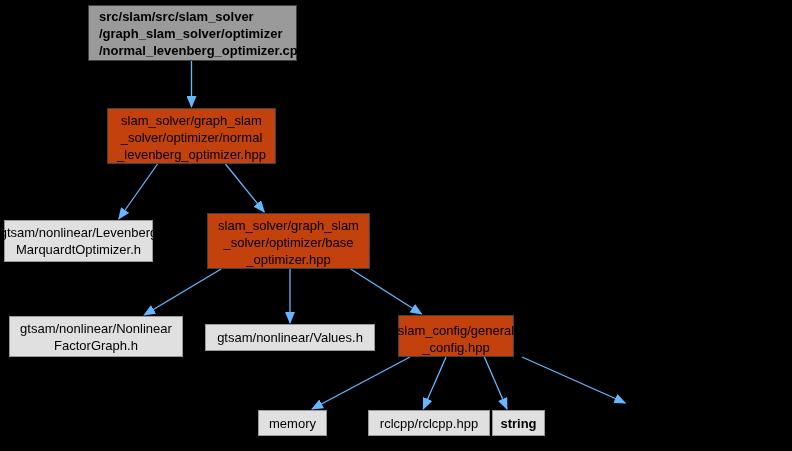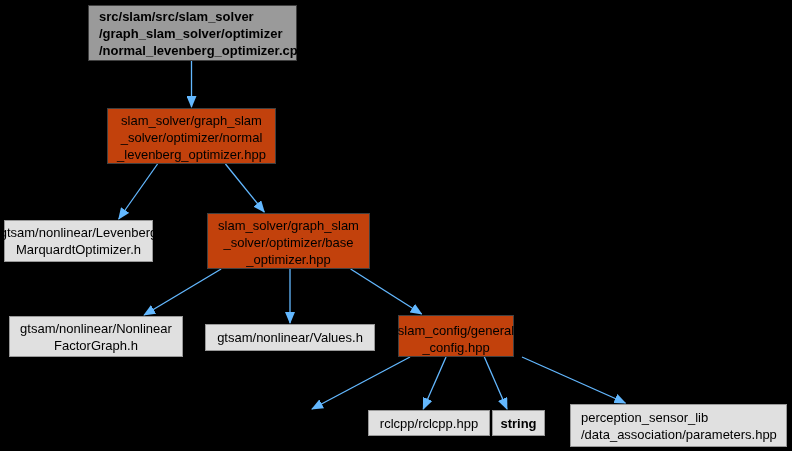--- a/index.html
+++ b/index.html
@@ -109,27 +109,26 @@
 
   <div class="node node-gray" style="left:205px; top:324px; width:170px; height:27px;">
     <span>gtsam/nonlinear/Values.h</span>
   </div>
 
   <div class="node node-white" style="left:398px; top:315px; width:116px; height:42px;">
     <span>slam_config/general
 _config.hpp</span>
   </div>
 
+  <div class="node node-gray" style="left:258px; top:410px; width:69px; height:26px;">
+    <span>memory</span>
+  </div>
 
   <div class="node node-gray" style="left:368px; top:410px; width:122px; height:26px;">
     <span>rclcpp/rclcpp.hpp</span>
   </div>
 
   <div class="node node-gray" style="left:492px; top:410px; width:53px; height:26px;font-weight:bold;">
     <span>string</span>
   </div>
 
-  <div class="node node-gray align-left" style="left:570px; top:404px; width:217px; height:43px;">
-    <span>perception_sensor_lib
-/data_association/parameters.hpp</span>
-  </div>
 
 </div>
 
 </body></html>

